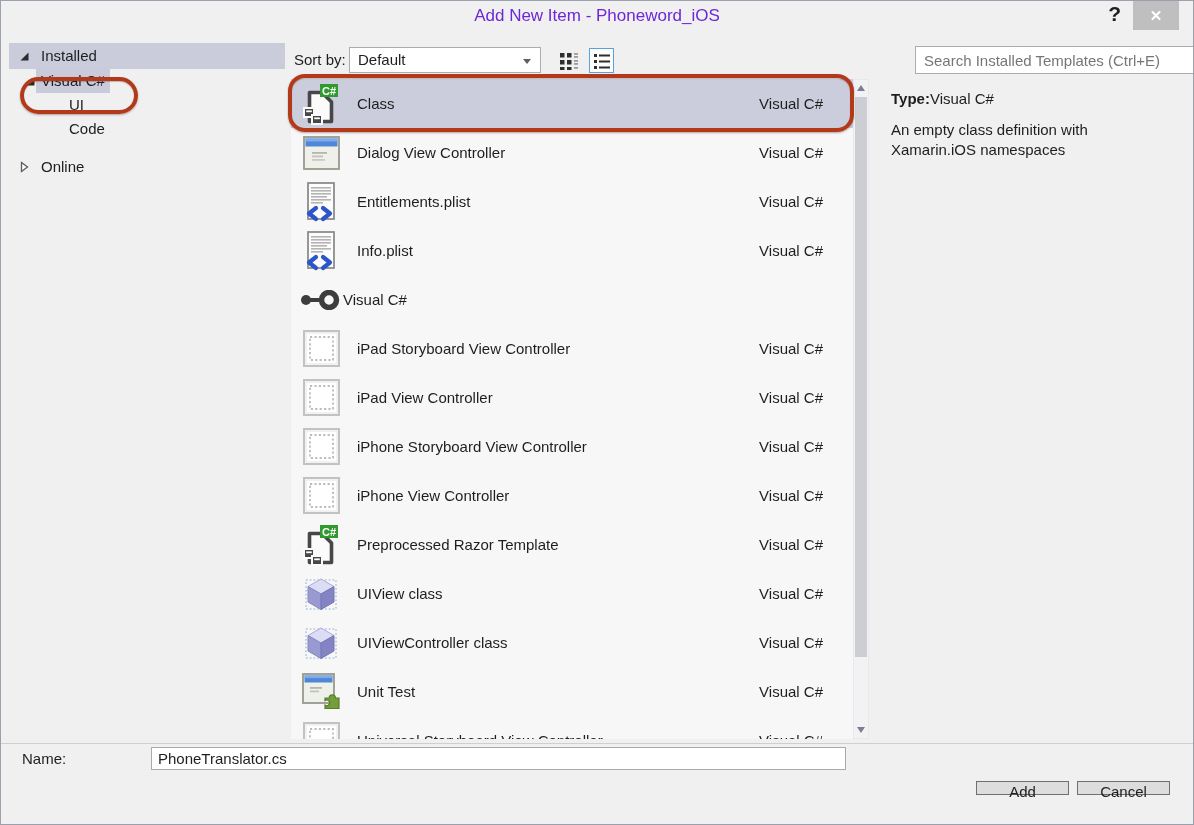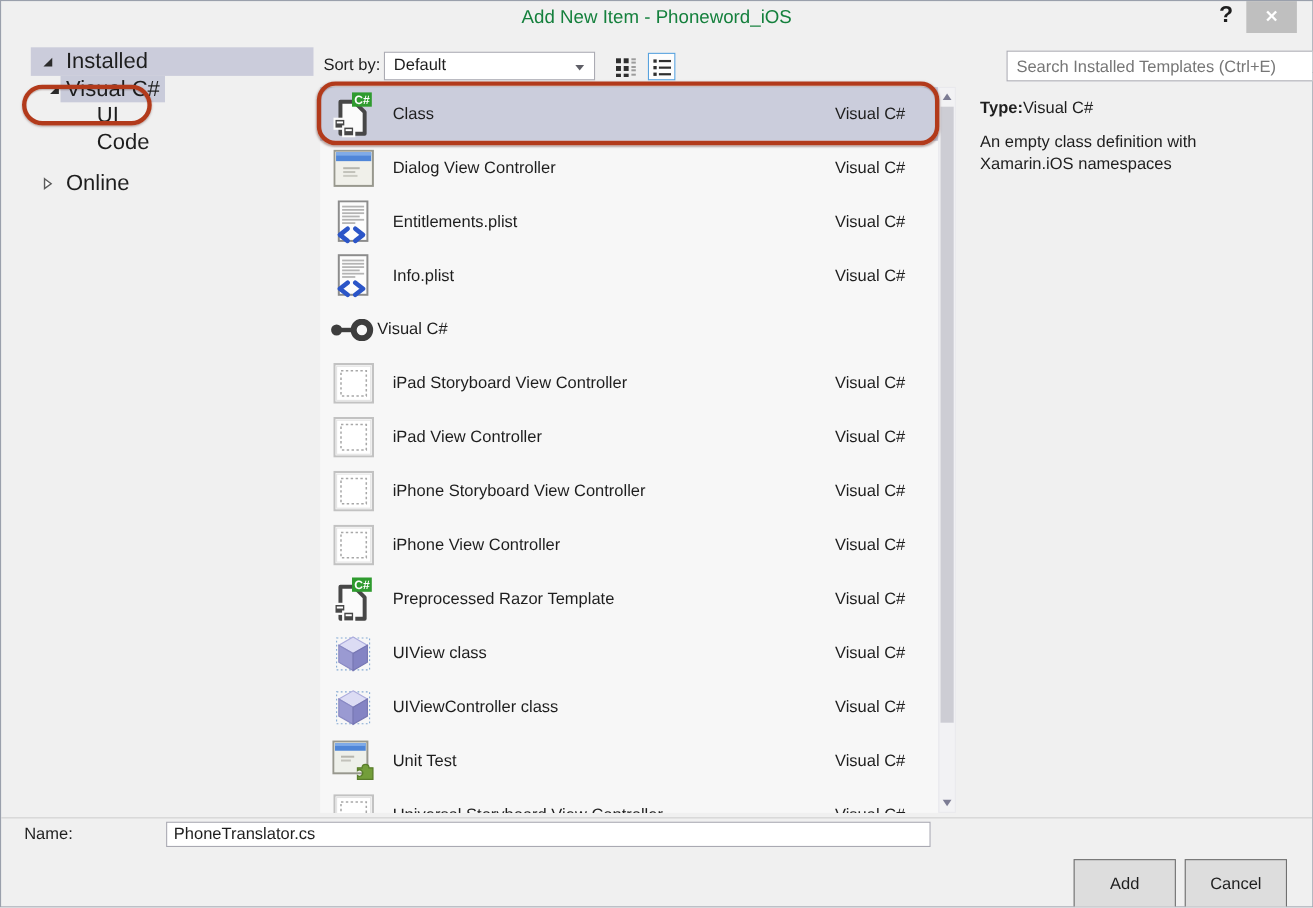--- a/index.html
+++ b/index.html
@@ -1,27 +1,27 @@
 <!DOCTYPE html>
 <html><head>
 <meta charset="utf-8">
 <style>
   html,body{margin:0;padding:0;background:#e8e8e8;}
   *{box-sizing:border-box;font-family:"Liberation Sans",sans-serif;}
   .dialog{position:relative;width:1194px;height:825px;background:#f0f0f0;border:1px solid #9aa0ac;overflow:hidden;color:#1e1e1e;}
 
   
   .titlebar{position:absolute;left:0;top:0;right:0;height:32px;}
-  .title{display:block;text-align:center;line-height:30px;font-size:17px;color:#15803d;}
+  .title{display:block;text-align:center;line-height:30px;font-size:17px;color:#6d28d9;}
   .help{position:absolute;right:72px;top:1px;font-size:21px;font-weight:bold;color:#1e1e1e;cursor:pointer;}
   .closebtn{position:absolute;right:14px;top:0;width:46px;height:29px;background:#bfbfbf;border:none;color:#ffffff;font-size:15px;font-weight:bold;cursor:pointer;line-height:29px;text-align:center;padding:0;}
 
   
   .sidebar{position:absolute;left:8px;top:42px;width:276px;}
-  .tree-row{position:relative;height:24px;line-height:24px;font-size:20px;cursor:pointer;white-space:nowrap;margin-left:19px;}
+  .tree-row{position:relative;height:24px;line-height:24px;font-size:15px;cursor:pointer;white-space:nowrap;}
   .tree-row.hdr{height:26px;line-height:26px;background:#cbccdb;}
   .tree-row.online{margin-top:14px;}
   .tglyph{position:absolute;top:0;width:12px;height:100%;display:inline-flex;align-items:center;}
   .lvl0 .tglyph{left:10px;}
   .lvl1 .tglyph{left:16px;}
   .tlabel{position:absolute;left:32px;top:0;}
   .lvl2 .tlabel{left:60px;}
   .tlabel.sel{background:#c9cbda;padding:0 5px;margin-left:-5px;}
 
   
@@ -57,21 +57,21 @@
   .sicon{width:20px;display:flex;align-items:center;justify-content:center;cursor:pointer;}
   .search-arrow{position:relative;right:auto;top:auto;margin:2px 8px 0 2px;border-top-color:#6e6e76;cursor:pointer;}
   .type-row{position:absolute;left:890px;top:89px;font-size:15px;}
   .type-label{font-weight:bold;}
   .desc{position:absolute;left:890px;top:119px;width:256px;font-size:15px;line-height:20px;}
 
   
   .footer-divider{position:absolute;left:0;right:0;top:742px;border-top:1px solid #cfcfcf;}
   .name-label{position:absolute;left:21px;top:749px;font-size:15px;}
   .name-input{position:absolute;left:150px;top:746px;width:695px;height:23px;border:1px solid #a9a9b2;font-size:15px;padding:0 6px;color:#1e1e1e;background:#ffffff;}
-  .btn{position:absolute;top:780px;width:93px;height:45px;background:#dddddd;border:1px solid #707070;font-size:15px;color:#1e1e1e;cursor:pointer;}
+  .btn{position:absolute;top:780px;width:93px;height:14px;background:#dddddd;border:1px solid #707070;font-size:15px;color:#1e1e1e;cursor:pointer;}
   .btn-add{left:975px;}
   .btn-cancel{left:1076px;}
 
   
   .annot{position:absolute;border:4px solid #b23a1b;pointer-events:none;z-index:6;box-shadow:0 1px 2px rgba(60,10,0,0.35), inset 0 1px 1px rgba(60,10,0,0.25);}
   .annot-ellipse{left:19px;top:76px;width:118px;height:37px;border-radius:19px;}
   .annot-rect{left:287px;top:73px;width:566px;height:58px;border-radius:17px;}
 </style>
 </head>
 <body>

